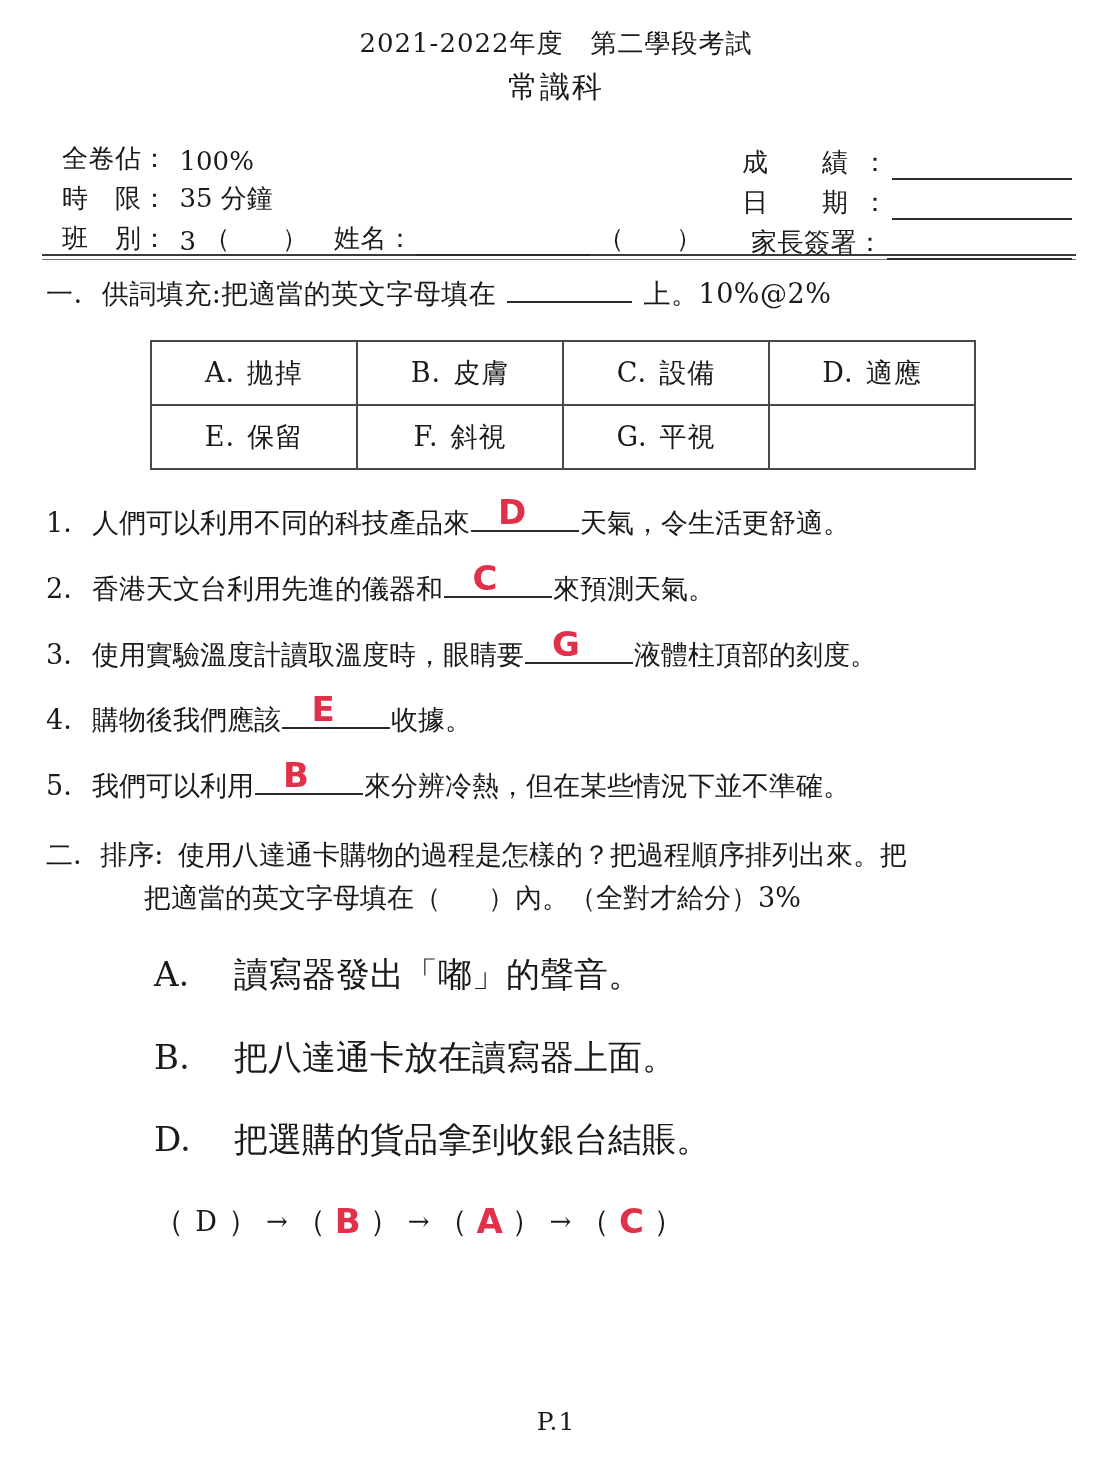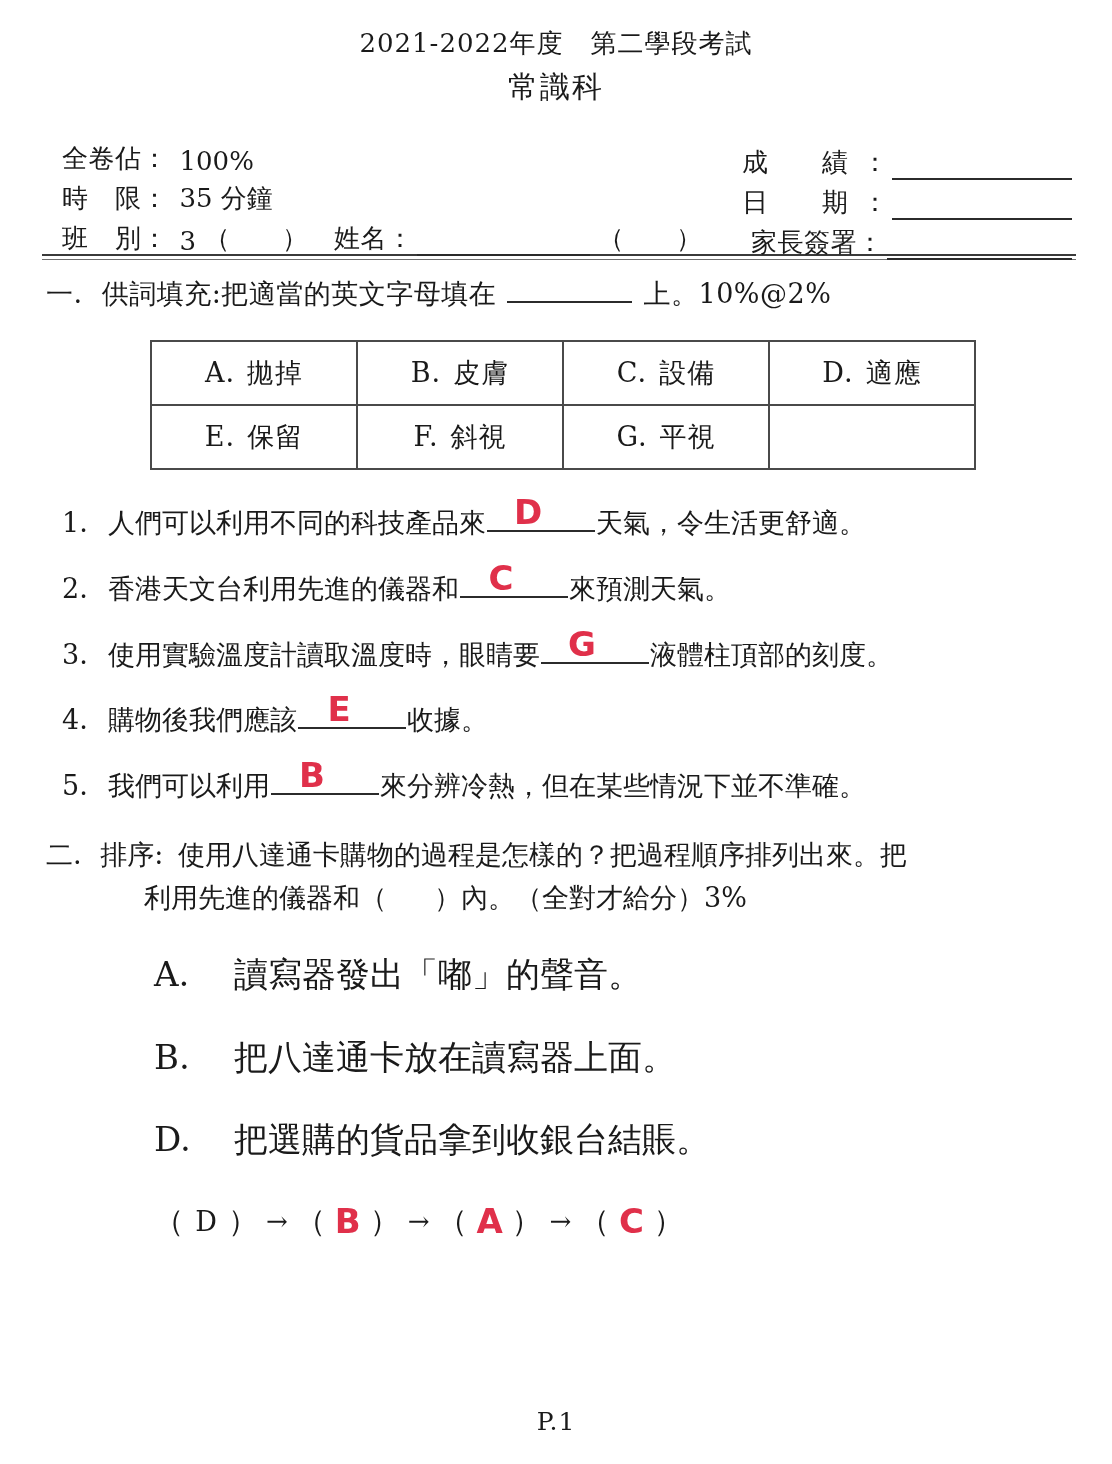--- a/index.html
+++ b/index.html
@@ -132,21 +132,21 @@
     font-size: 27px;
     text-align: center;
     letter-spacing: 1px;
     padding: 0;
   }
   td.empty { border-color: #4a4a4a; }
   .opt-letter { padding-right: 12px; }
 
   
   .questions {
-    margin: 34px 0 0 16px;
+    margin: 34px 0 0 0;
     padding-left: 46px;
   }
   .q {
     font-size: 27px;
     margin-bottom: 30px;
     white-space: nowrap;
     line-height: 1.25;
   }
   .q-num {
     display: inline-block;
@@ -370,21 +370,21 @@
 
   </div>
 
   <div class="section2">
     <div class="s2-line1">
       <span>二.</span>
       <span style="padding-left:10px">排序:</span>
       <span style="padding-left:6px">使用八達通卡購物的過程是怎樣的？把過程順序排列出來。把</span>
     </div>
     <div class="s2-line2">
-      <span>利用先進的儀器和（</span><span class="paren-blank">　</span><span>）內。（全對才給分）3%</span>
+      <span>把適當的英文字母填在（</span><span class="paren-blank">　</span><span>）內。（全對才給分）3%</span>
     </div>
 
     <div class="choices">
       <div class="choice">
         <span class="choice-letter">A.</span><span>讀寫器發出「嘟」的聲音。</span>
       </div>
       <div class="choice">
         <span class="choice-letter">B.</span><span>把八達通卡放在讀寫器上面。</span>
       </div>
       <div class="choice">

